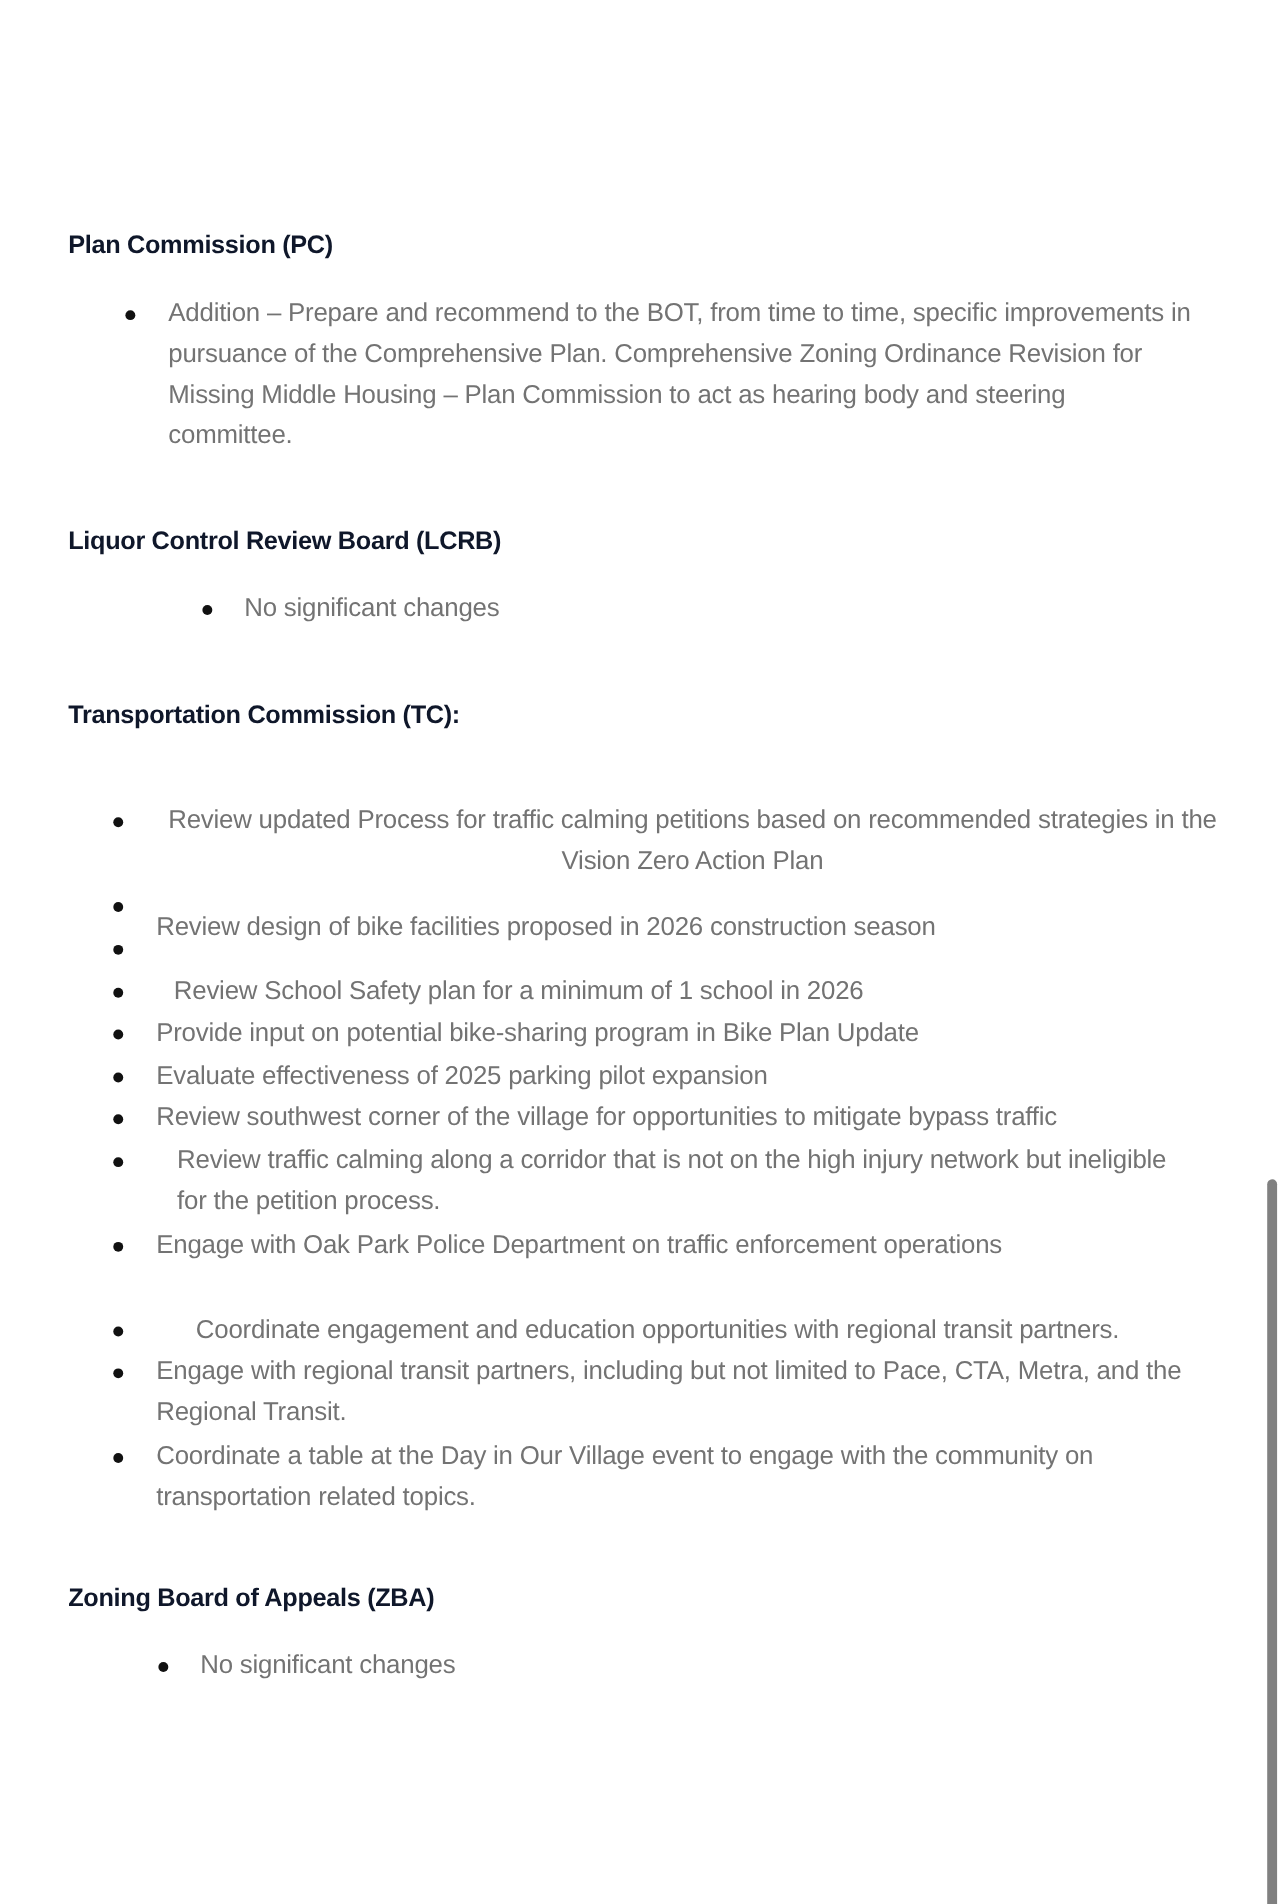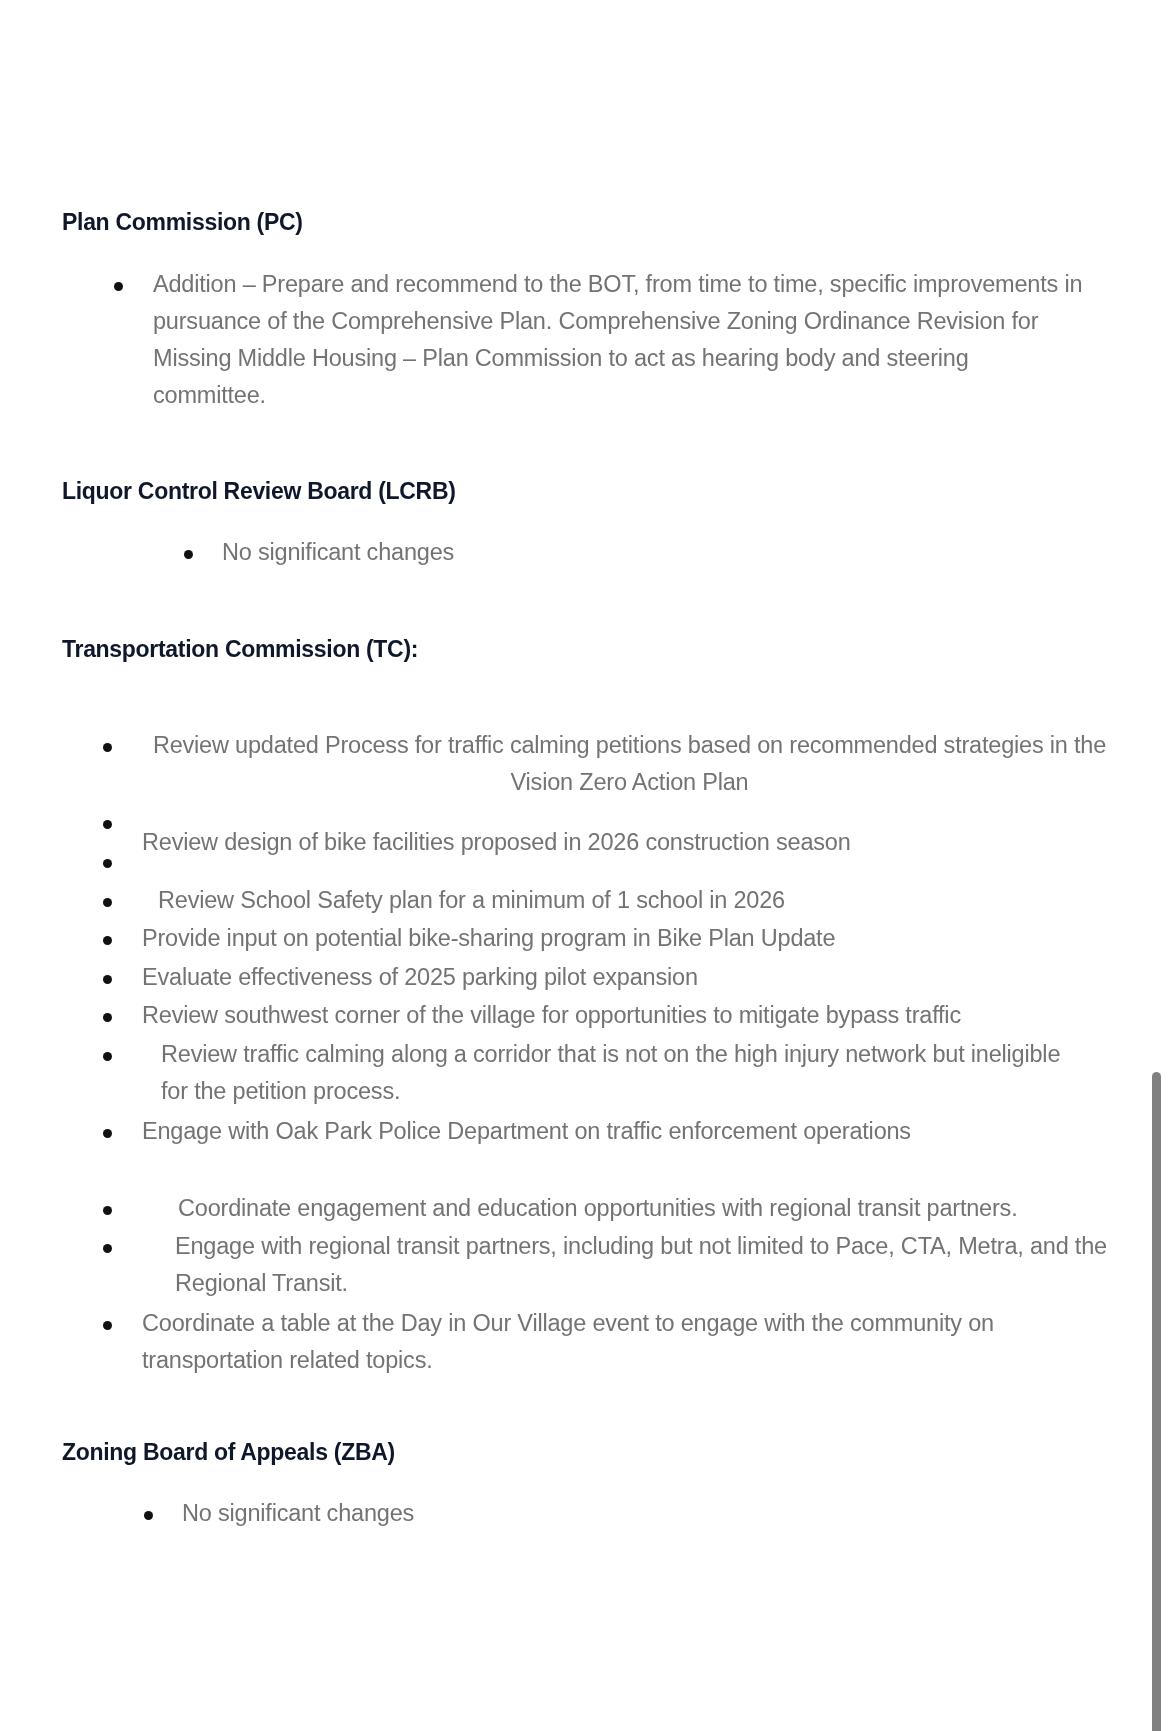--- a/index.html
+++ b/index.html
@@ -100,21 +100,21 @@
   <span class="bullet" style="left:103px; top:1052px;"></span>
   <div class="item" style="left:142px; top:1036px; width:900px;margin-left:19px;">Review traffic calming along a corridor that is not on the high injury network but ineligible for the petition process.</div>
 
   <span class="bullet" style="left:103px; top:1129px;"></span>
   <div class="item" style="left:142px; top:1113px; width:975px;">Engage with Oak Park Police Department on traffic enforcement operations</div>
 
   <span class="bullet" style="left:103px; top:1206px;"></span>
   <div class="item" style="left:142px; top:1190px; width:975px;margin-left:36px;">Coordinate engagement and education opportunities with regional transit partners.</div>
 
   <span class="bullet" style="left:103px; top:1244px;"></span>
-  <div class="item" style="left:142px; top:1228px; width:975px;margin-left:33px;">Engage with regional transit partners, including but not limited to Pace, CTA, Metra, and the Regional Transit.</div>
+  <div class="item" style="left:142px; top:1228px; width:975px;">Engage with regional transit partners, including but not limited to Pace, CTA, Metra, and the Regional Transit.</div>
 
   <span class="bullet" style="left:103px; top:1321px;"></span>
   <div class="item" style="left:142px; top:1305px; width:950px;">Coordinate a table at the Day in Our Village event to engage with the community on transportation related topics.</div>
 
   <div class="heading" style="top:1439px;">Zoning Board of Appeals (ZBA)</div>
   <span class="bullet" style="left:144px; top:1511px;"></span>
   <div class="item" style="left:182px; top:1495px; width:700px;">No significant changes</div>
 
 </div>
 

